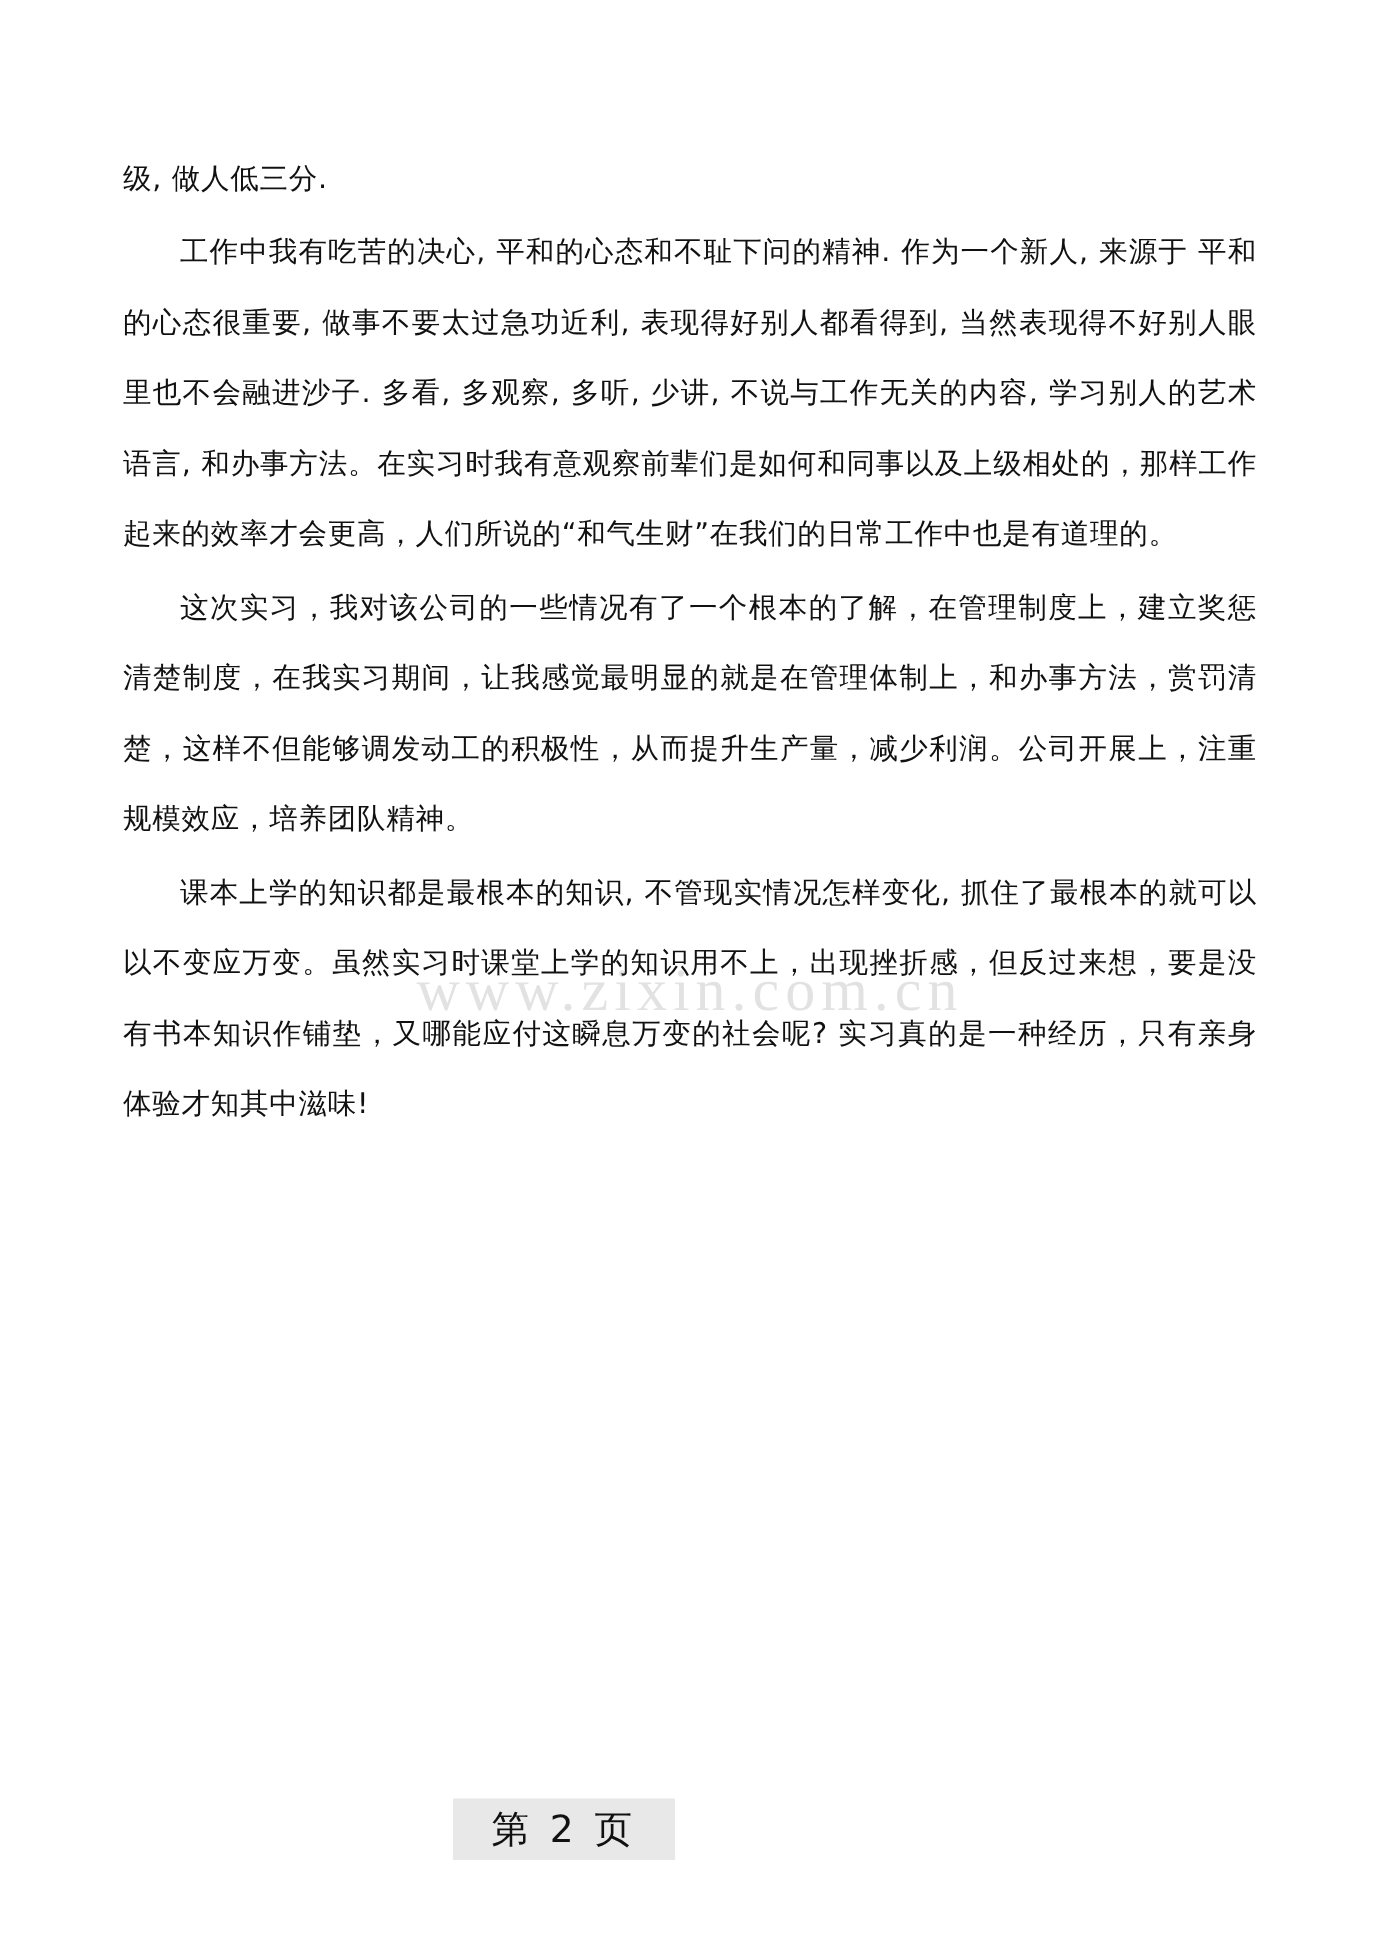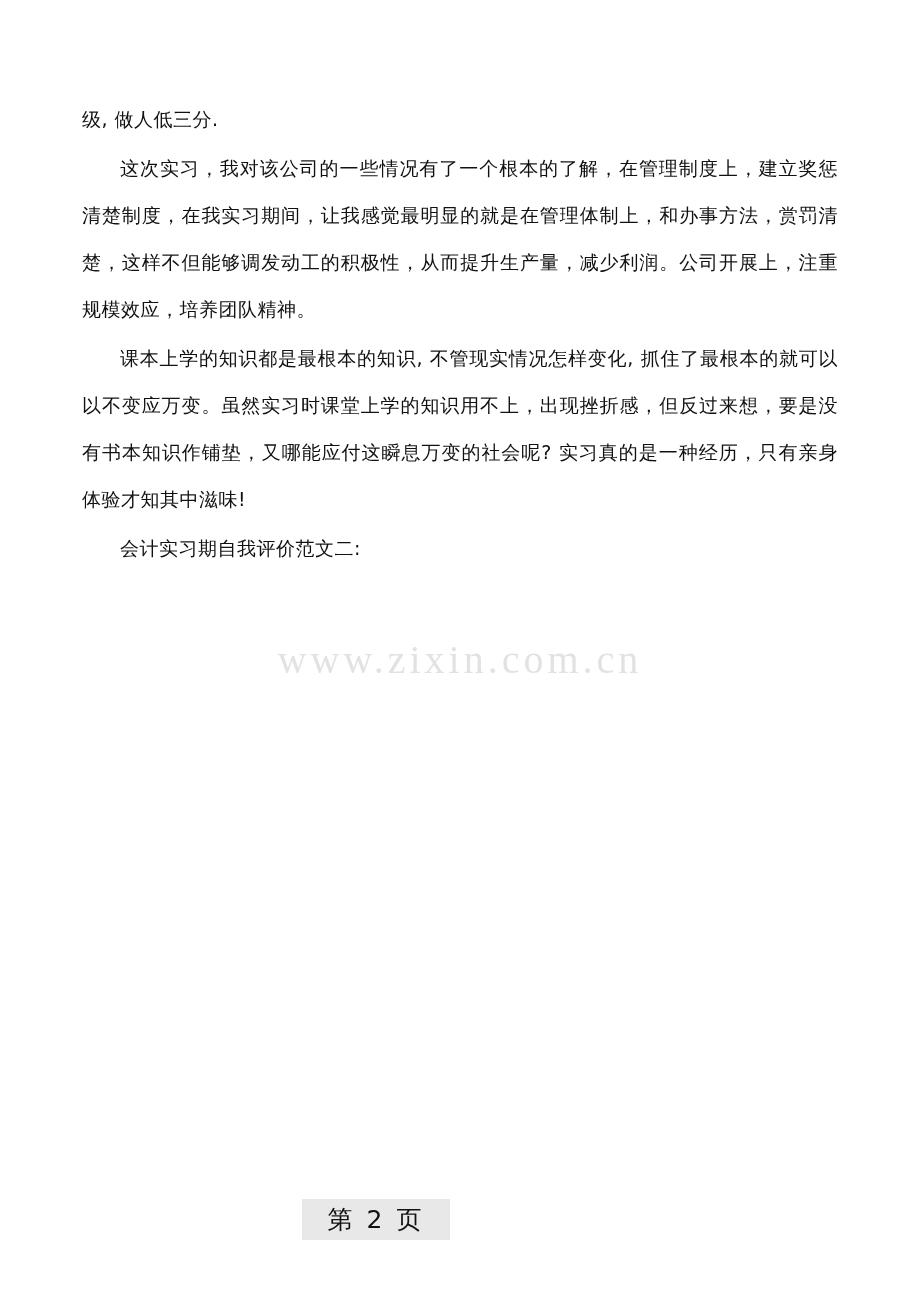--- a/index.html
+++ b/index.html
@@ -81,22 +81,22 @@
 <body>
 
 <div class="page">
 
   <div class="watermark">
     <span>www.zixin.com.cn</span>
   </div>
 
   <div class="doc-body">
     <p class="para">级, 做人低三分.</p>
+    <p class="para indent">工作中我有吃苦的决心, 平和的心态和不耻下问的精神. 作为一个新人, 来源于 平和的心态很重要, 做事不要太过急功近利, 表现得好别人都看得到, 当然表现得不好别人眼里也不会融进沙子. 多看, 多观察, 多听, 少讲, 不说与工作无关的内容, 学习别人的艺术语言, 和办事方法。在实习时我有意观察前辈们是如何和同事以及上级相处的，那样工作起来的效率才会更高，人们所说的“和气生财”在我们的日常工作中也是有道理的。</p>
     <p class="para indent">这次实习，我对该公司的一些情况有了一个根本的了解，在管理制度上，建立奖惩清楚制度，在我实习期间，让我感觉最明显的就是在管理体制上，和办事方法，赏罚清楚，这样不但能够调发动工的积极性，从而提升生产量，减少利润。公司开展上，注重规模效应，培养团队精神。</p>
     <p class="para indent">课本上学的知识都是最根本的知识, 不管现实情况怎样变化, 抓住了最根本的就可以以不变应万变。虽然实习时课堂上学的知识用不上，出现挫折感，但反过来想，要是没有书本知识作铺垫，又哪能应付这瞬息万变的社会呢? 实习真的是一种经历，只有亲身体验才知其中滋味!</p>
-    <p class="para indent">会计实习期自我评价范文二:</p>
   </div>
 
   <div class="footer">
     <span class="page-num">第 2 页</span>
   </div>
 
 </div>
 
 </body></html>

